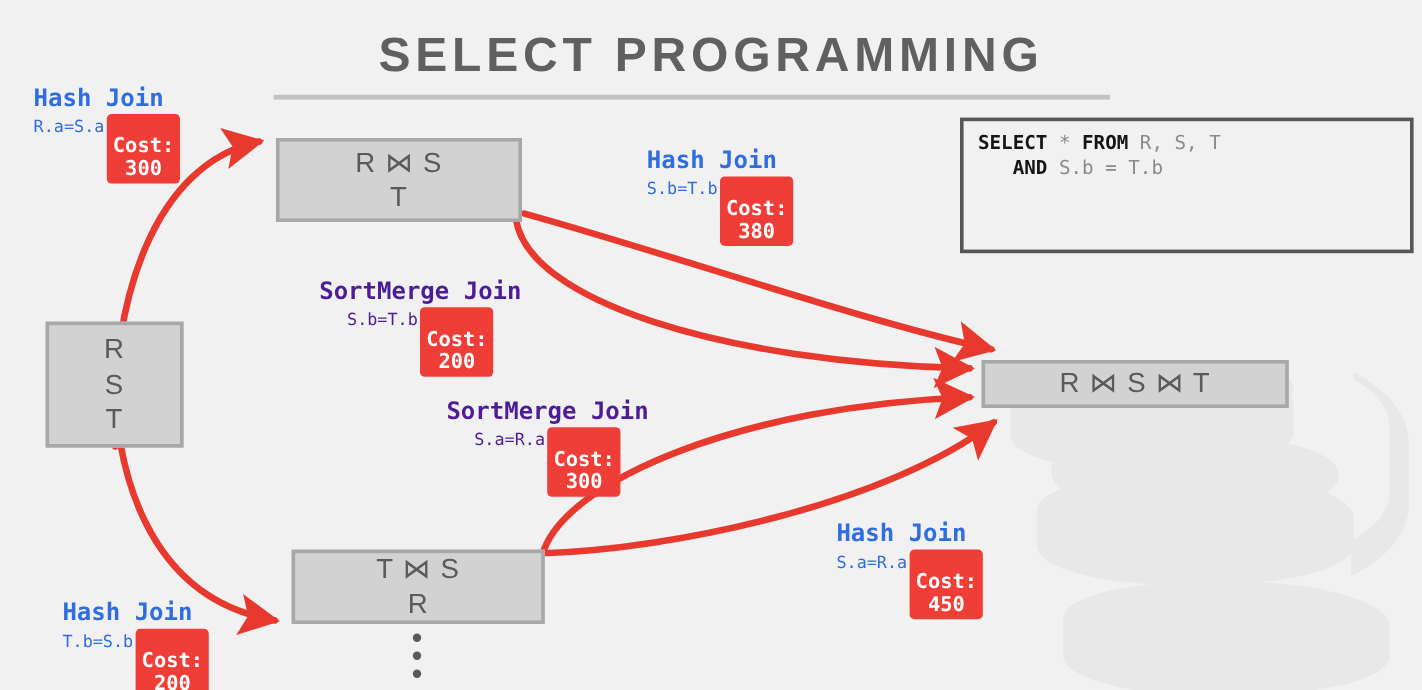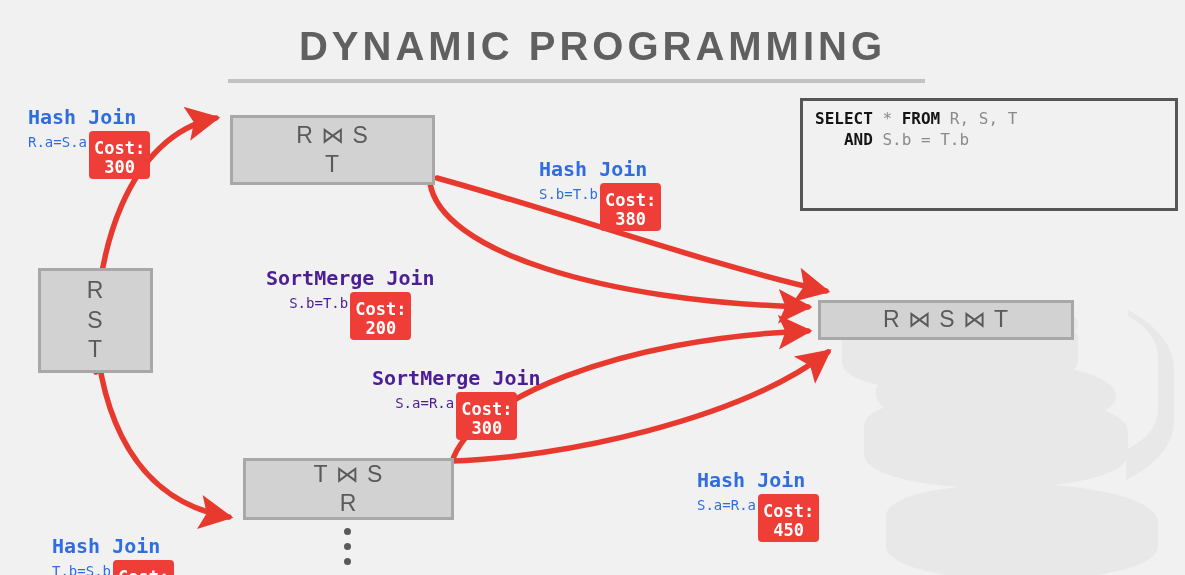--- a/index.html
+++ b/index.html
@@ -120,21 +120,20 @@
     position: absolute;
     z-index: 5;
     font-family: "DejaVu Sans Mono", monospace;
     white-space: nowrap;
   }
   .edge-label .algo {
     font-size: 20px;
     font-weight: bold;
     letter-spacing: 0px;
     line-height: 1.15;
-    margin-top: 36px;
   }
   .edge-label .row2 {
     display: flex;
     align-items: flex-start;
     gap: 2px;
     margin-top: 2px;
     justify-content: center;
   }
   .edge-label .pred {
     font-size: 14px;
@@ -142,21 +141,21 @@
     padding-top: 4px;
   }
   .cost-badge {
     background: #ef3e37;
     color: #ffffff;
     border-radius: 4px;
     font-family: "DejaVu Sans Mono", monospace;
     font-size: 17px;
     font-weight: bold;
     line-height: 1.1;
-    padding: 8px 5px 3px 5px;
+    padding: 18px 5px 3px 5px;
     text-align: center;
     display: inline-block;
   }
   .cost-badge .num { display: block; }
 
   
   .lbl-blue .algo, .lbl-blue .pred { color: #2f6de0; }
   
   .lbl-gray .algo, .lbl-gray .pred { color: #4c1d95; }
 
@@ -208,21 +207,21 @@
                C300 176 238 188 164 188 C92 188 36 174 36 154 Z"></path>
 
       <path d="M58 216 C58 196 116 184 190 184 C266 184 330 200 330 222 L330 246
                C330 268 266 280 190 280 C116 280 58 266 58 246 Z"></path>
 
       <path d="M300 10 C330 26 346 46 346 70 L346 120 C346 146 326 166 298 180
                L298 150 C318 140 330 126 330 110 L330 56 C330 40 318 26 300 16 Z"></path>
     </g>
   </svg>
 
-  <div id="title">DYNAMIC PROGRAMMING</div>
+  <div id="title">SELECT PROGRAMMING</div>
   <div id="title-rule"></div>
 
   <svg id="arrows" viewBox="0 0 1185 575" xmlns="http://www.w3.org/2000/svg">
     <defs>
       <marker id="ah" markerWidth="7" markerHeight="7" refX="5.4" refY="3.5" orient="auto" markerUnits="strokeWidth">
         <path d="M0,0.35 L6.2,3.5 L0,6.65 L1.3,3.5 Z" fill="#e8392f"></path>
       </marker>
     </defs>
     <g fill="none" stroke="#e8392f" stroke-width="5.5" marker-end="url(#ah)" stroke-linecap="round">
 

